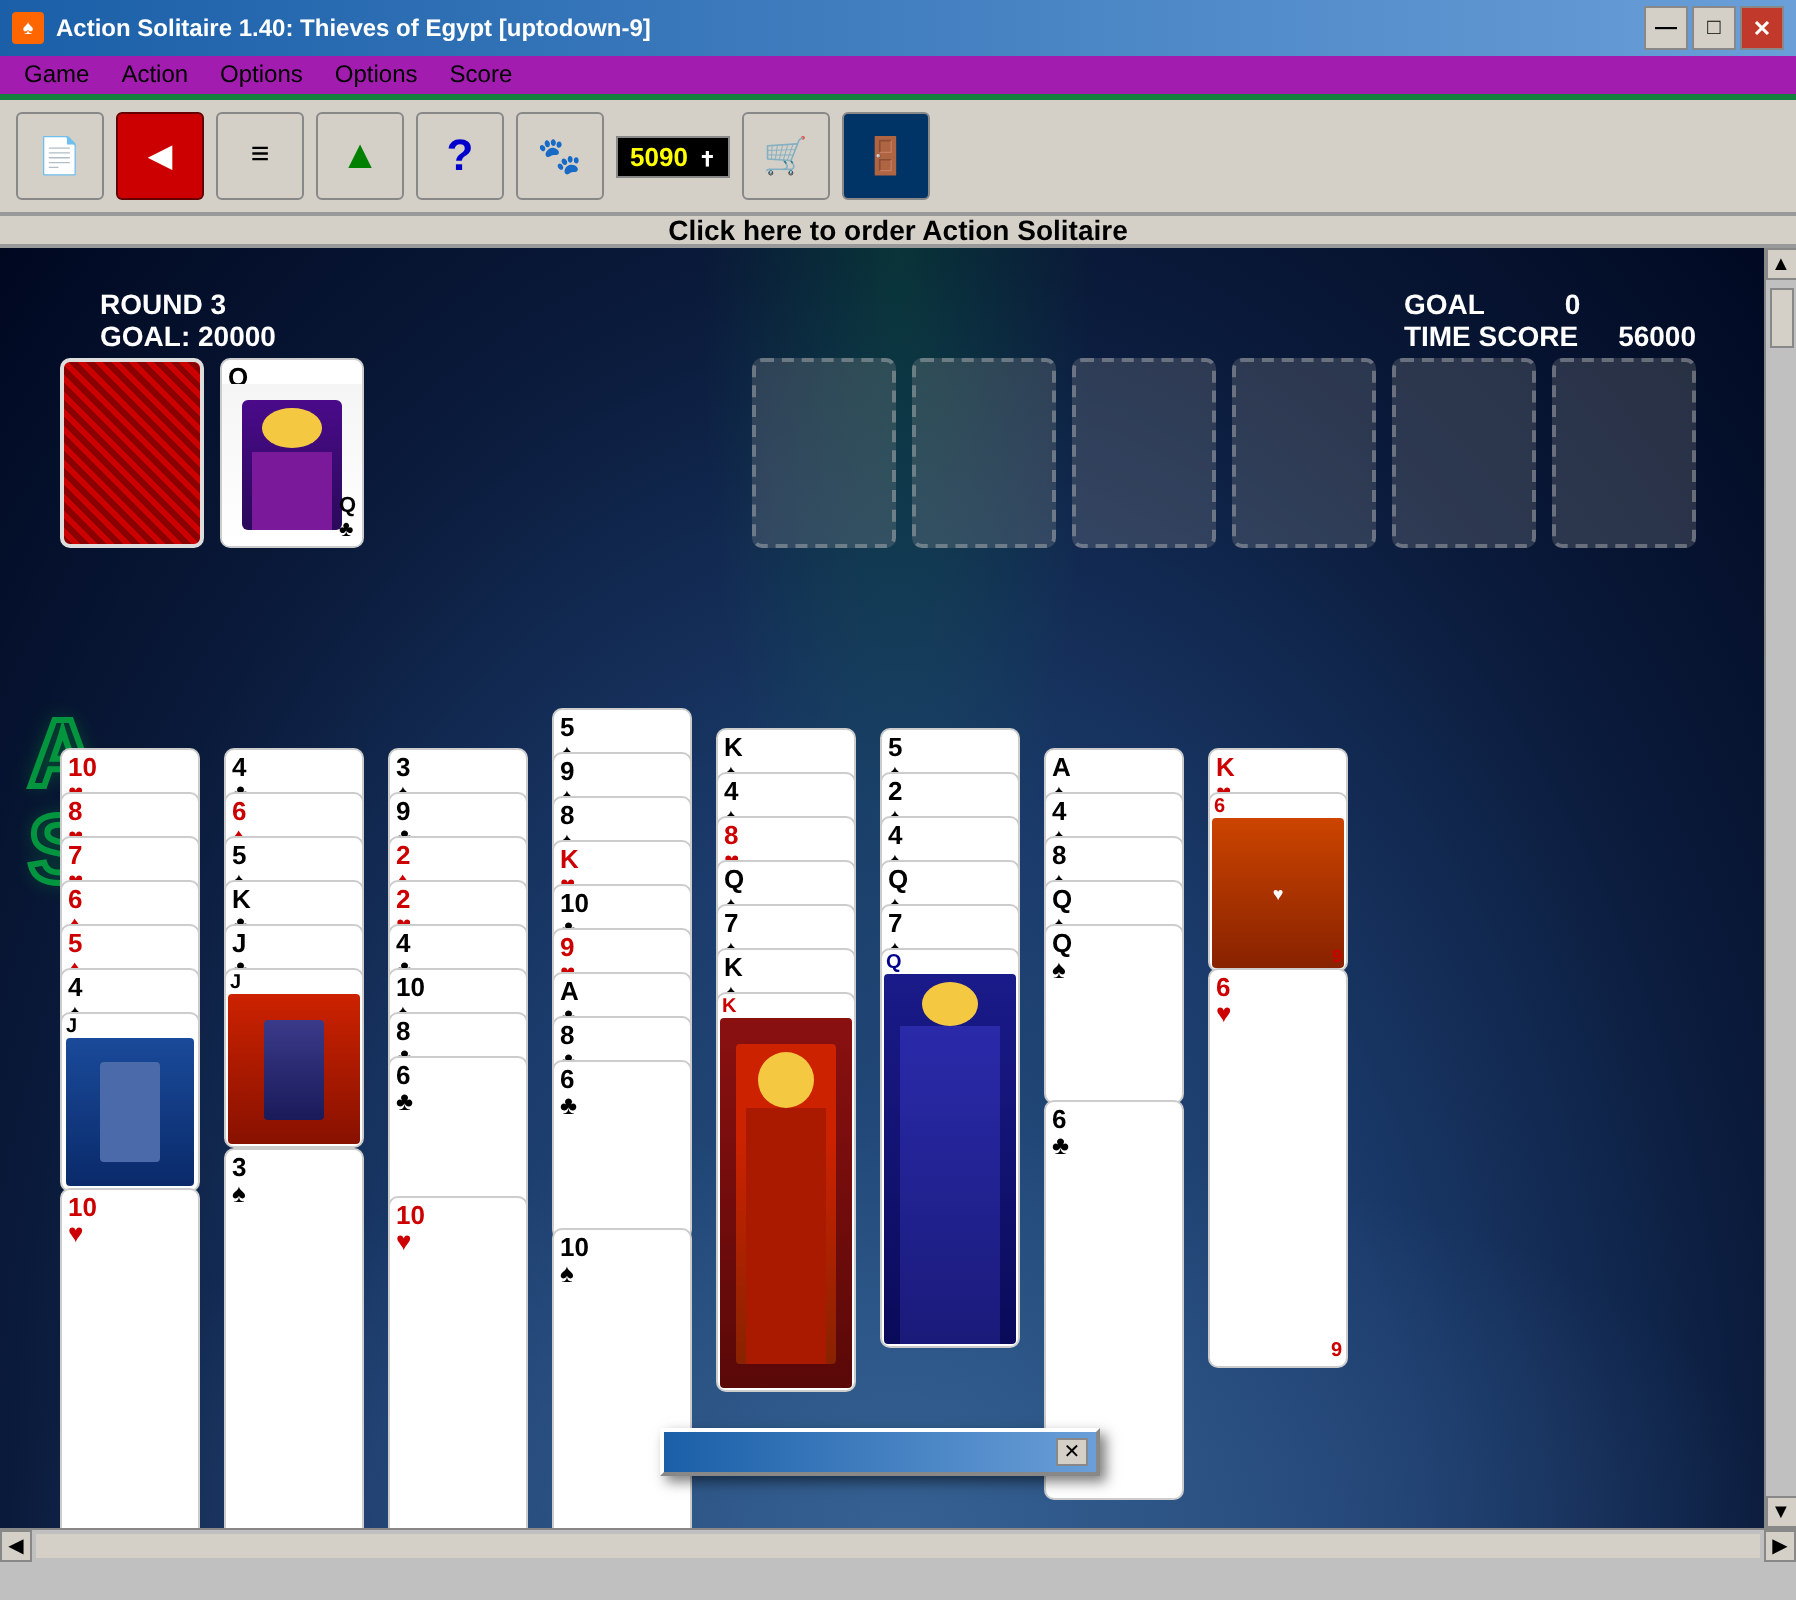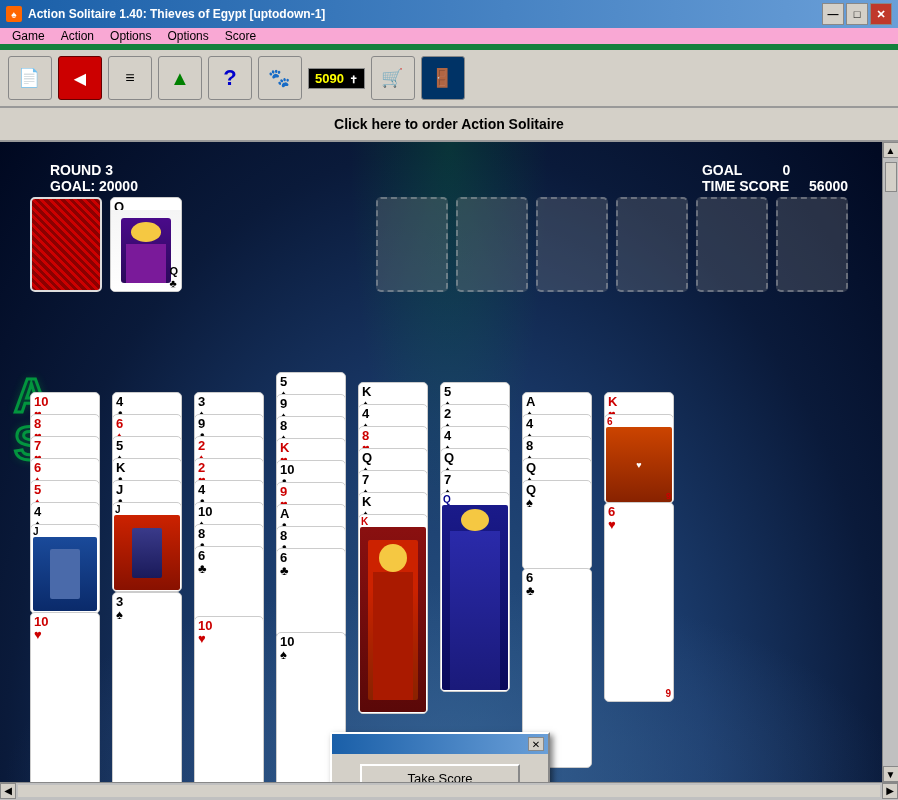--- a/index.html
+++ b/index.html
@@ -47,25 +47,24 @@
       display: flex; align-items: center; justify-content: center;
       font-size: 11px;
       cursor: pointer;
       color: black;
     }
     .title-btn.close-btn { background: #c0392b; color: white; }
 
     
     #menu-bar {
       height: 22px;
-      background: #f9a8d4;
-      display: flex;
-      align-items: center;
+      background: #a21caf;
+      display: flex;
       padding: 0 4px;
-      border-bottom: 6px solid #15803d;
+      border-bottom: 3px solid #15803d;
       font-size: 12px;
     }
     .menu-item {
       padding: 2px 8px;
       cursor: pointer;
       color: #000;
     }
 
     
     #toolbar {
@@ -94,21 +93,21 @@
       font-weight: bold;
       font-size: 13px;
       padding: 2px 6px;
       border: 1px solid #888;
       min-width: 50px;
       text-align: center;
     }
 
     
     #promo-bar {
-      height: 34px;
+      height: 16px;
       background: #d4d0c8;
       border-bottom: 2px solid #999;
       display: flex;
       align-items: center;
       justify-content: center;
       font-size: 14px;
       font-weight: bold;
       color: #000;
       cursor: pointer;
     }
@@ -363,21 +362,21 @@
       position: relative;
       width: 76px;
     }
   </style>
 </head>
 <body>
 
 <div id="title-bar">
   <div id="title-bar-left">
     <div id="title-icon">♠</div>
-    <span>Action Solitaire 1.40: Thieves of Egypt [uptodown-1]</span>
+    <span>Action Solitaire 1.40: Thieves of Egypt [uptodown-9]</span>
   </div>
   <div id="title-controls">
     <div class="title-btn">—</div>
     <div class="title-btn">□</div>
     <div class="title-btn close-btn">✕</div>
   </div>
 </div>
 
 <div id="menu-bar">
   <span class="menu-item">Game</span>
@@ -758,25 +757,20 @@
     <div id="scroll-thumb"></div>
     <div id="scroll-down" style="position:absolute;bottom:0;">▼</div>
   </div>
 
   <div id="take-score-dialog">
     <div id="dialog-title-bar">
       <div id="dialog-close">
         <span>✕</span>
       </div>
     </div>
-    <div id="dialog-body">
-      <button id="take-score-btn">
-        <span>Take Score</span>
-      </button>
-    </div>
   </div>
 
 </div>
 
 <div id="scrollbar-bottom" style="height:16px;background:#c0c0c0;border-top:1px solid #888;display:flex;align-items:center;">
   <div id="scroll-left" style="width:16px;height:16px;background:#d4d0c8;border:1px solid #888;display:flex;align-items:center;justify-content:center;font-size:10px;">◀</div>
   <div id="scroll-track-h" style="flex:1;height:12px;background:#d4d0c8;margin:0 2px;"></div>
   <div id="scroll-right-btn" style="width:16px;height:16px;background:#d4d0c8;border:1px solid #888;display:flex;align-items:center;justify-content:center;font-size:10px;">▶</div>
 </div>
 

